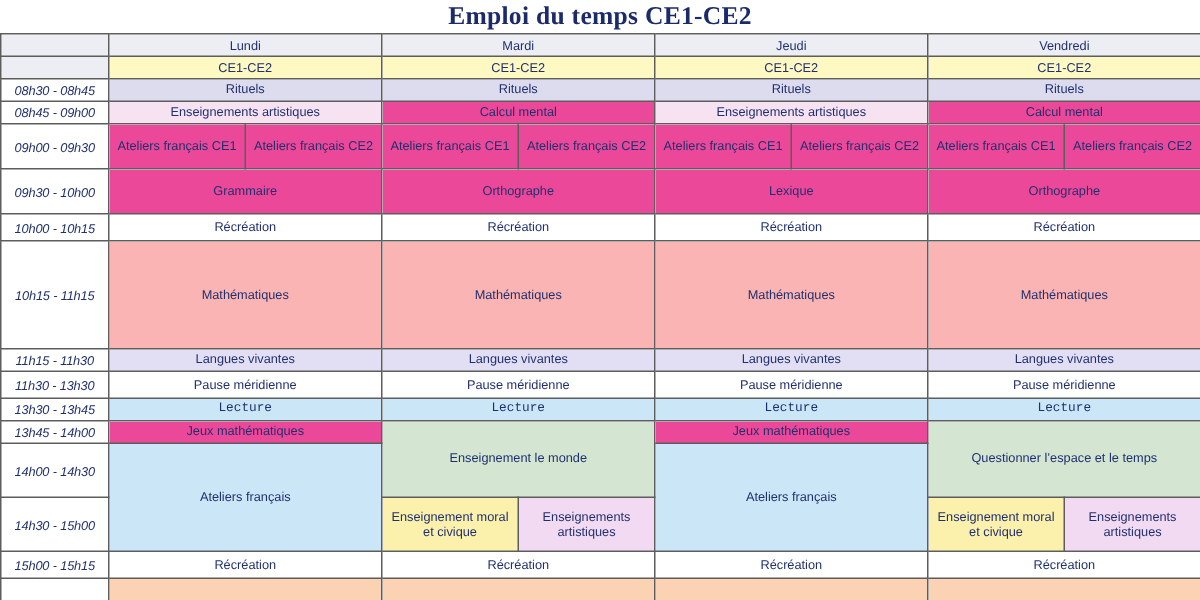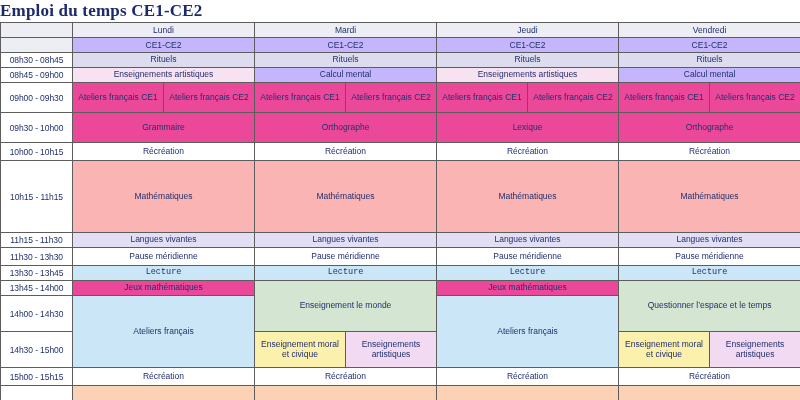--- a/index.html
+++ b/index.html
@@ -6,21 +6,21 @@
     margin: 0;
     padding: 0;
     width: 800px;
     height: 400px;
     overflow: hidden;
     background: #ffffff;
     font-family: "Liberation Sans", sans-serif;
   }
 
   #page-title {
-    text-align: left;
+    text-align: center;
     font-family: "Liberation Serif", serif;
     font-weight: bold;
     font-size: 17px;
     color: #1b2a6b;
     line-height: 20px;
     height: 21px;
     margin: 0;
     padding-top: 1px;
     letter-spacing: 0.2px;
   }
@@ -63,37 +63,38 @@
     font-size: 9px;
     color: #18255c;
     background: #eceef3;
     padding-left: 20px;
   }
   .hdr-sub {
     height: 15px;
     font-weight: bold;
     font-size: 9px;
     color: #18255c;
-    background: #c4b5fd;
+    background: #fef9c3;
   }
   .corner { background: #eceef3; }
 
   .timecell {
     font-weight: bold;
     font-size: 8.5px;
     color: #18255c;
     background: #ffffff;
     letter-spacing: -0.1px;
+    font-style: italic;
   }
 
   
   .c-rituels     { background: #dcdcee; color: #3b3b6d; }
   .c-artistique  { background: #f7e2f2; color: #7a3a7a; }
   .c-artistique2 { background: #f2daf2; color: #7a3a7a; }
-  .c-calcul      { background: #c4b5fd; color: #8d2424; }
+  .c-calcul      { background: #ec4899; color: #8d2424; }
   .c-ateliers    { background: #ec4899; color: #1c4e78; }
   .c-francais    { background: #cbe7f7; color: #1c4e78; }
   .c-recre       { background: #ffffff; color: #333333; }
   .c-maths       { background: #fbb4b4; color: #8d2424; }
   .c-langues     { background: #e2dff4; color: #4b2ea8; }
   .c-pause       { background: #ffffff; color: #333333; }
   .c-lecture     { background: #cbe7f7; color: #16517e; font-family: Liberation Mono, monospace; }
   .c-jeux        { background: #ec4899; color: #8d2424; }
   .c-questionner { background: #d4e5d2; color: #2d4a2d; }
   .c-emc         { background: #fbf0ac; color: #7a6211; }

